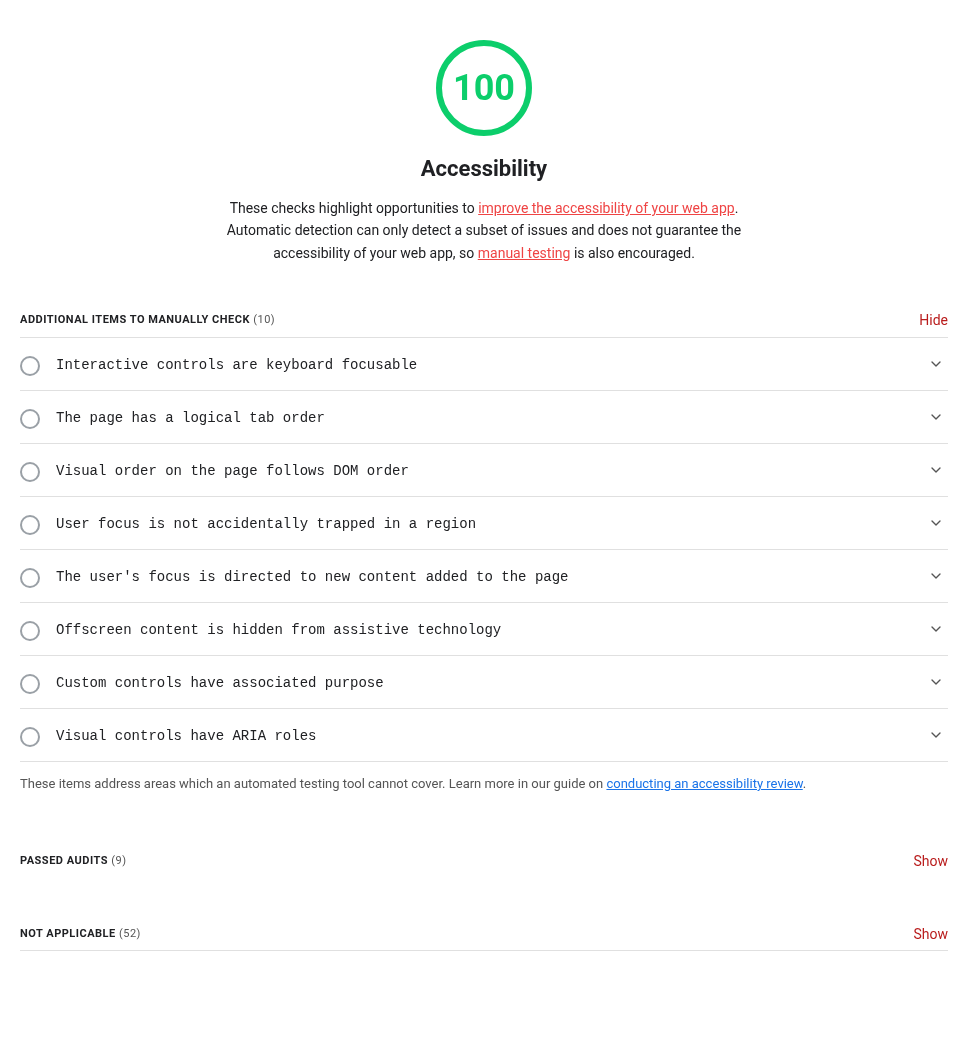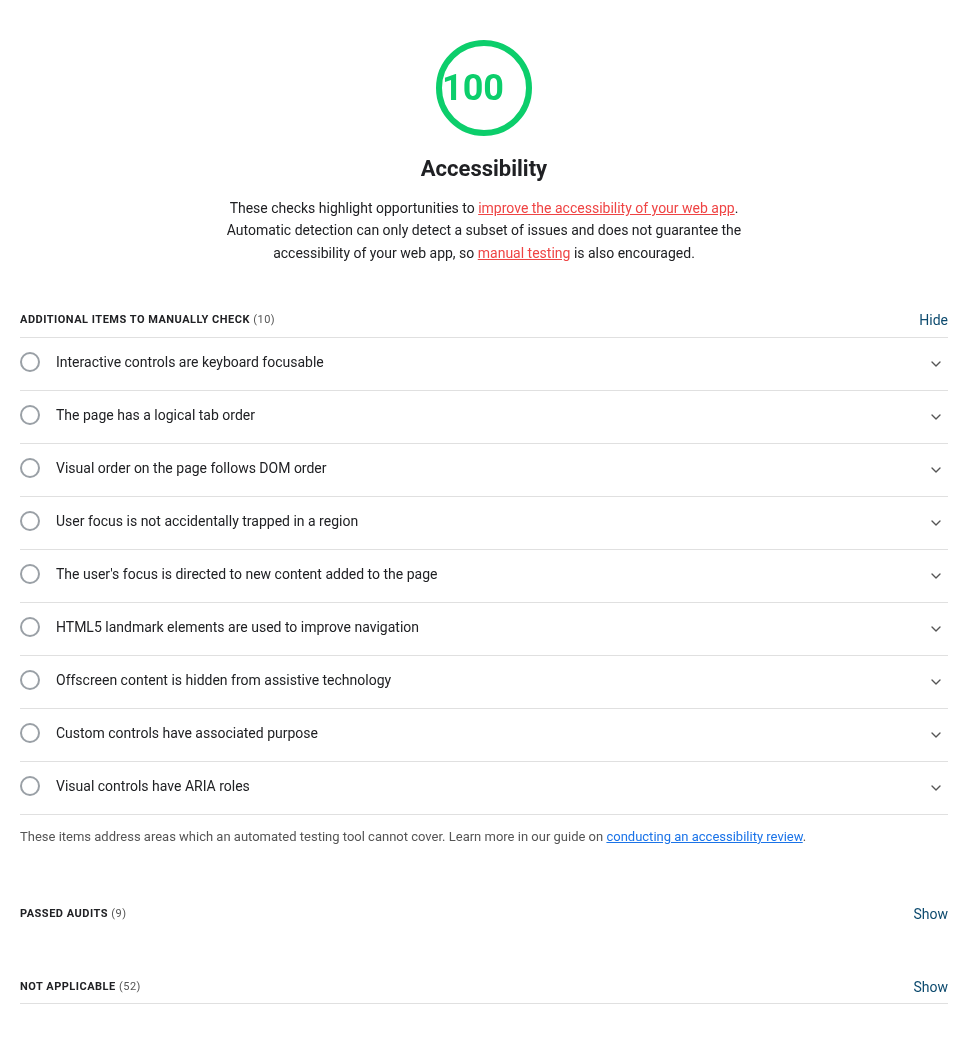--- a/index.html
+++ b/index.html
@@ -26,21 +26,21 @@
       align-items: center;
       margin-bottom: 24px;
     }
     .score-circle {
       width: 96px;
       height: 96px;
       border-radius: 50%;
       border: 6px solid #0cce6b;
       display: flex;
       align-items: center;
-      justify-content: flex-start;
+      justify-content: center;
       margin-bottom: 16px;
     }
     .score-number {
       font-size: 36px;
       font-weight: 700;
       color: #0cce6b;
     }
     .score-title {
       font-size: 22px;
       font-weight: 700;
@@ -73,36 +73,37 @@
       letter-spacing: 0.5px;
       text-transform: uppercase;
       text-align: center;
     }
     .section-title .count {
       font-weight: 400;
       color: #555;
     }
     .section-action {
       font-size: 14px;
-      color: #0c4a6e;
+      color: #b91c1c;
       cursor: pointer;
       background: none;
       border: none;
       font-family: inherit;
     }
     
     .audit-list {
       border-top: 1px solid #e0e0e0;
     }
     .audit-item {
       display: flex;
-      align-items: flex-start;
+      align-items: flex-end;
       padding: 14px 0;
       border-bottom: 1px solid #e0e0e0;
       cursor: pointer;
+      font-family: Liberation Mono, monospace;
     }
     .audit-icon {
       width: 20px;
       height: 20px;
       border-radius: 50%;
       border: 2px solid #9aa0a6;
       margin-right: 16px;
       flex-shrink: 0;
     }
     .audit-label {
@@ -215,29 +216,20 @@
     <div class="audit-item">
       <div class="audit-icon"></div>
       <span class="audit-label">The user's focus is directed to new content added to the page</span>
       <div class="chevron-icon">
         <svg viewBox="0 0 24 24" fill="none" stroke="currentColor" stroke-width="2" stroke-linecap="round" stroke-linejoin="round">
           <polyline points="6 9 12 15 18 9"></polyline>
         </svg>
       </div>
     </div>
 
-    <div class="audit-item">
-      <div class="audit-icon"></div>
-      <span class="audit-label">HTML5 landmark elements are used to improve navigation</span>
-      <div class="chevron-icon">
-        <svg viewBox="0 0 24 24" fill="none" stroke="currentColor" stroke-width="2" stroke-linecap="round" stroke-linejoin="round">
-          <polyline points="6 9 12 15 18 9"></polyline>
-        </svg>
-      </div>
-    </div>
 
     <div class="audit-item">
       <div class="audit-icon"></div>
       <span class="audit-label">Offscreen content is hidden from assistive technology</span>
       <div class="chevron-icon">
         <svg viewBox="0 0 24 24" fill="none" stroke="currentColor" stroke-width="2" stroke-linecap="round" stroke-linejoin="round">
           <polyline points="6 9 12 15 18 9"></polyline>
         </svg>
       </div>
     </div>

